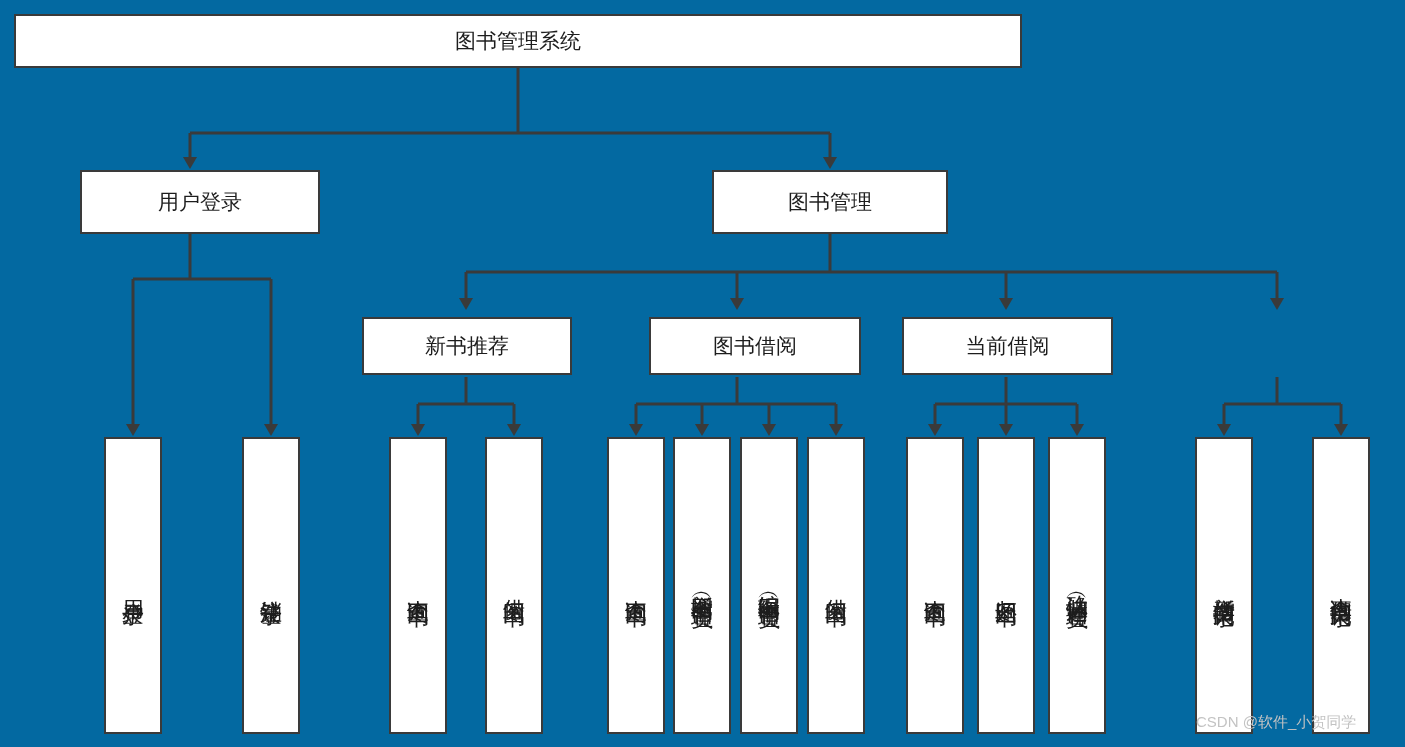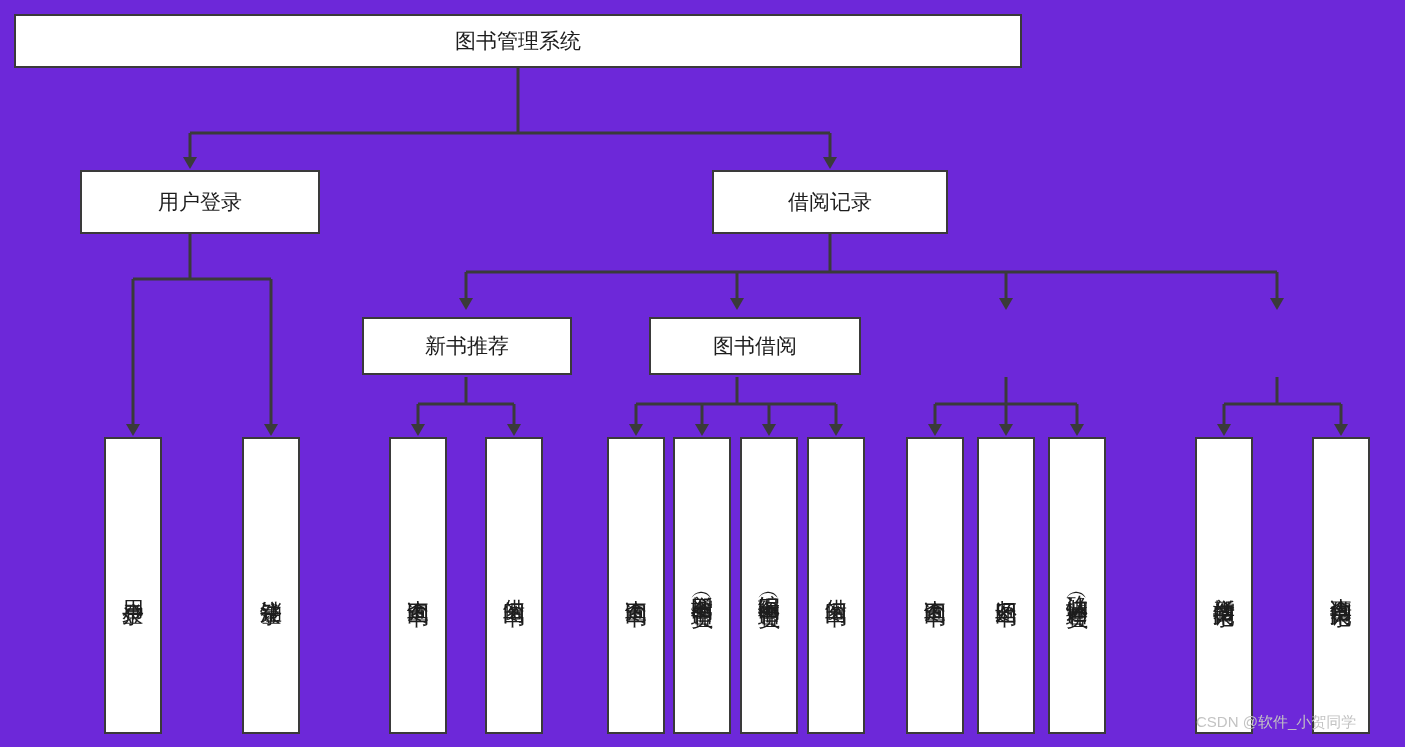--- a/index.html
+++ b/index.html
@@ -7,21 +7,21 @@
     padding: 0;
     background: #ffffff;
   }
   body {
     font-family: "Liberation Sans", "DejaVu Sans", sans-serif;
   }
   #canvas {
     position: relative;
     width: 1405px;
     height: 747px;
-    background: #6d28d9;
+    background: #0369a1;
     overflow: hidden;
   }
   svg#wires {
     position: absolute;
     left: 0;
     top: 0;
     width: 1405px;
     height: 747px;
   }
   .node {
@@ -117,28 +117,31 @@
   </svg>
 
   <div class="node horiz" style="left:14px; top:14px; width:1008px; height:54px;">
     <span class="node-label">图书管理系统</span>
   </div>
 
   <div class="node horiz" style="left:80px; top:170px; width:240px; height:64px;">
     <span class="node-label">用户登录</span>
   </div>
   <div class="node horiz" style="left:712px; top:170px; width:236px; height:64px;">
-    <span class="node-label">借阅记录</span>
+    <span class="node-label">图书管理</span>
   </div>
 
   <div class="node horiz" style="left:362px; top:317px; width:210px; height:58px;">
     <span class="node-label">新书推荐</span>
   </div>
   <div class="node horiz" style="left:632px; top:317px; width:212px; height:58px;margin-left:17px;">
     <span class="node-label">图书借阅</span>
+  </div>
+  <div class="node horiz" style="left:902px; top:317px; width:211px; height:58px;">
+    <span class="node-label">当前借阅</span>
   </div>
 
   <div class="node vert" style="left:104px; top:437px; width:58px; height:297px;">
     <span class="node-label">用户登录</span>
   </div>
   <div class="node vert" style="left:242px; top:437px; width:58px; height:297px;">
     <span class="node-label">注销登录</span>
   </div>
 
   <div class="node vert" style="left:389px; top:437px; width:58px; height:297px;">

